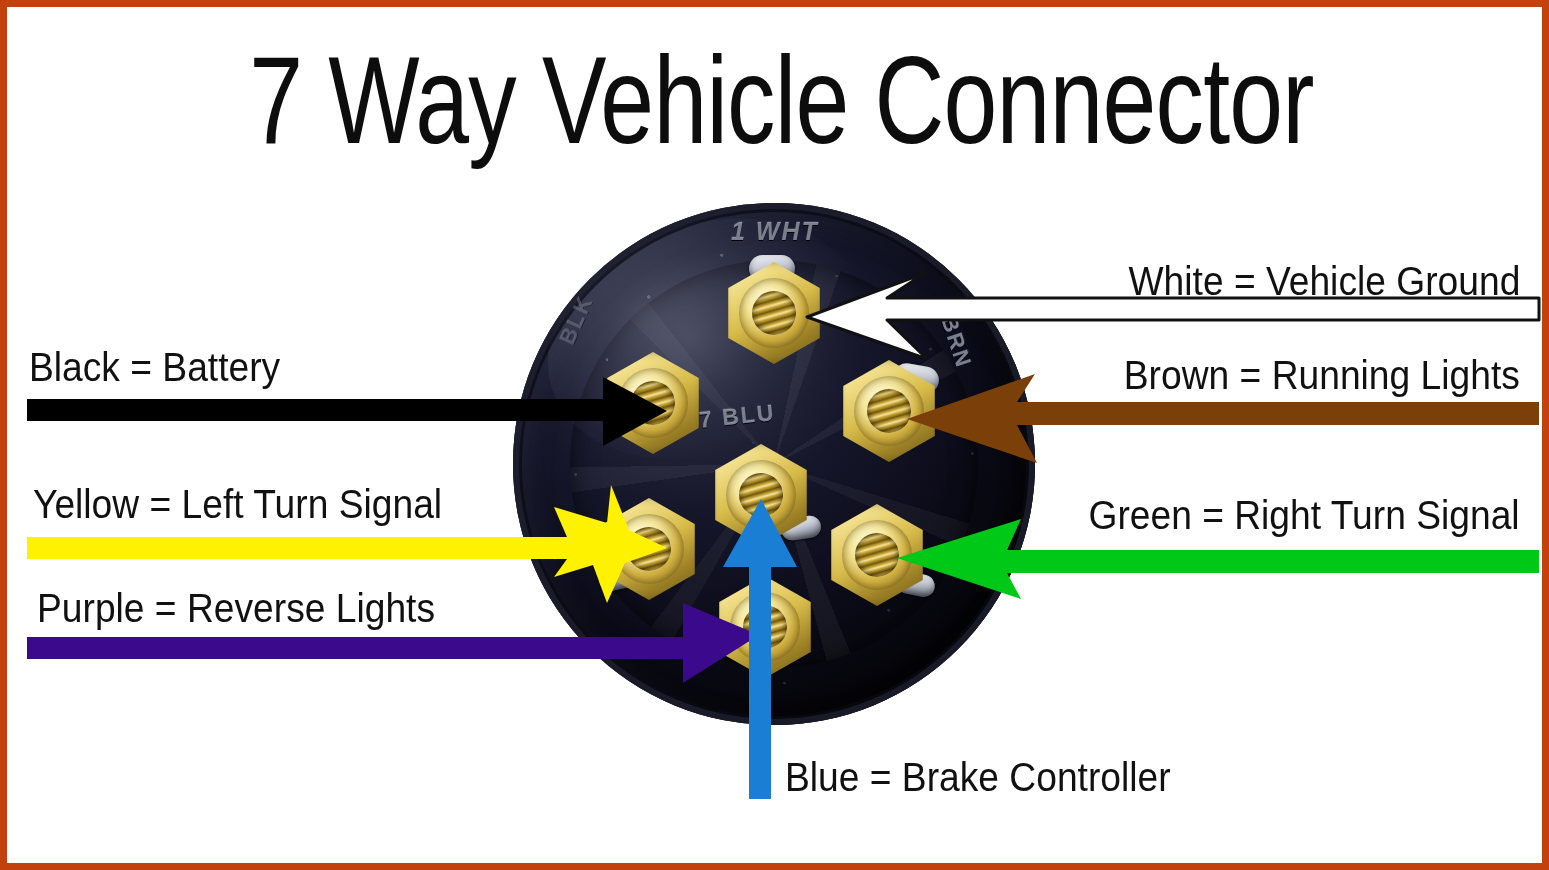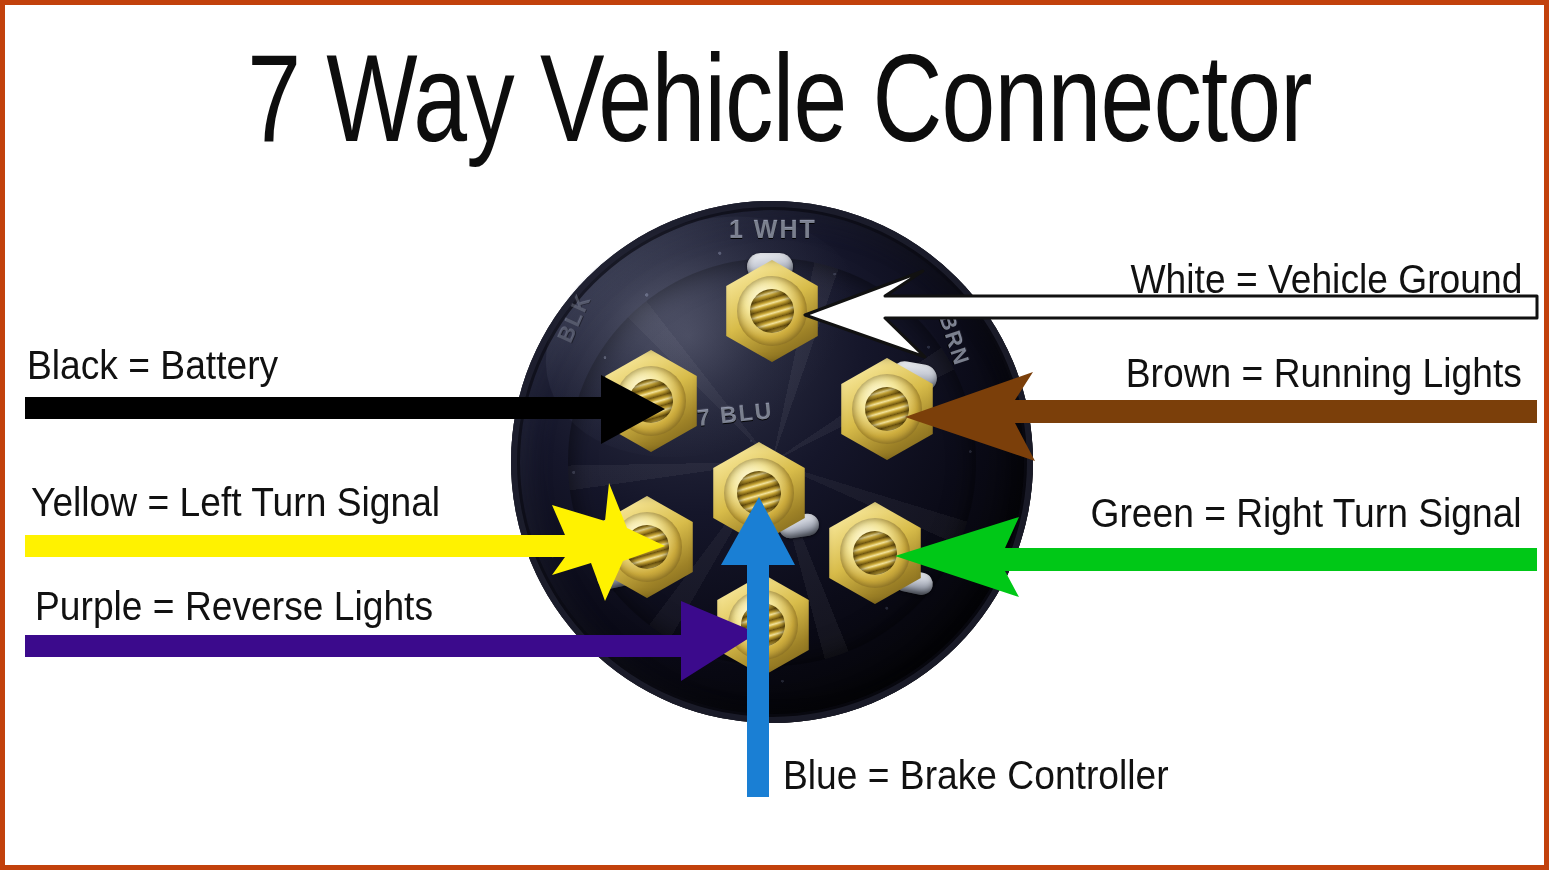--- a/index.html
+++ b/index.html
@@ -5,21 +5,21 @@
   html, body {
     margin: 0;
     padding: 0;
     background: #ffffff;
   }
   #page {
     position: relative;
     width: 1549px;
     height: 870px;
     background: #ffffff;
-    border: 5px solid #c2410c;
+    border: 7px solid #c2410c;
     box-sizing: border-box;
     overflow: hidden;
     font-family: "Liberation Sans", sans-serif;
   }
 
   
   #title {
     position: absolute;
     left: 0;
     top: 18px;
@@ -205,21 +205,21 @@
 
 <div id="page">
 
   <div id="title">7 Way Vehicle Connector</div>
 
   <div id="connector">
     <div id="connector-body"></div>
     <div class="gloss" id="gloss-main"></div>
     <div class="gloss" id="gloss-rim"></div>
 
-    <div class="emboss" style="left:218px; top:14px;">1 WHT</div>
+    <div class="emboss" style="left:218px; top:14px;font-style:italic;">1 WHT</div>
     <div class="emboss" style="left:186px; top:200px; font-size:23px; transform:rotate(-6deg);">7 BLU</div>
     <div class="emboss" style="left:416px; top:126px; font-size:22px; transform:rotate(72deg);">BRN</div>
     <div class="emboss" style="left:38px; top:104px; font-size:22px; transform:rotate(-66deg); opacity:0.45;">BLK</div>
 
     <div class="lug" style="left:236px; top:52px;"></div>
     <div class="lug" style="left:380px; top:162px; transform:rotate(10deg);"></div>
     <div class="lug" style="left:268px; top:314px; transform:rotate(-8deg); width:40px; height:22px;"></div>
     <div class="lug" style="left:382px; top:370px; transform:rotate(12deg); width:40px; height:22px;"></div>
     <div class="lug" style="left:86px;  top:364px; transform:rotate(-12deg); width:40px; height:22px; opacity:0.85;"></div>
     <div class="lug" style="left:232px; top:444px; transform:rotate(4deg); width:42px; height:22px; opacity:0.9;"></div>

